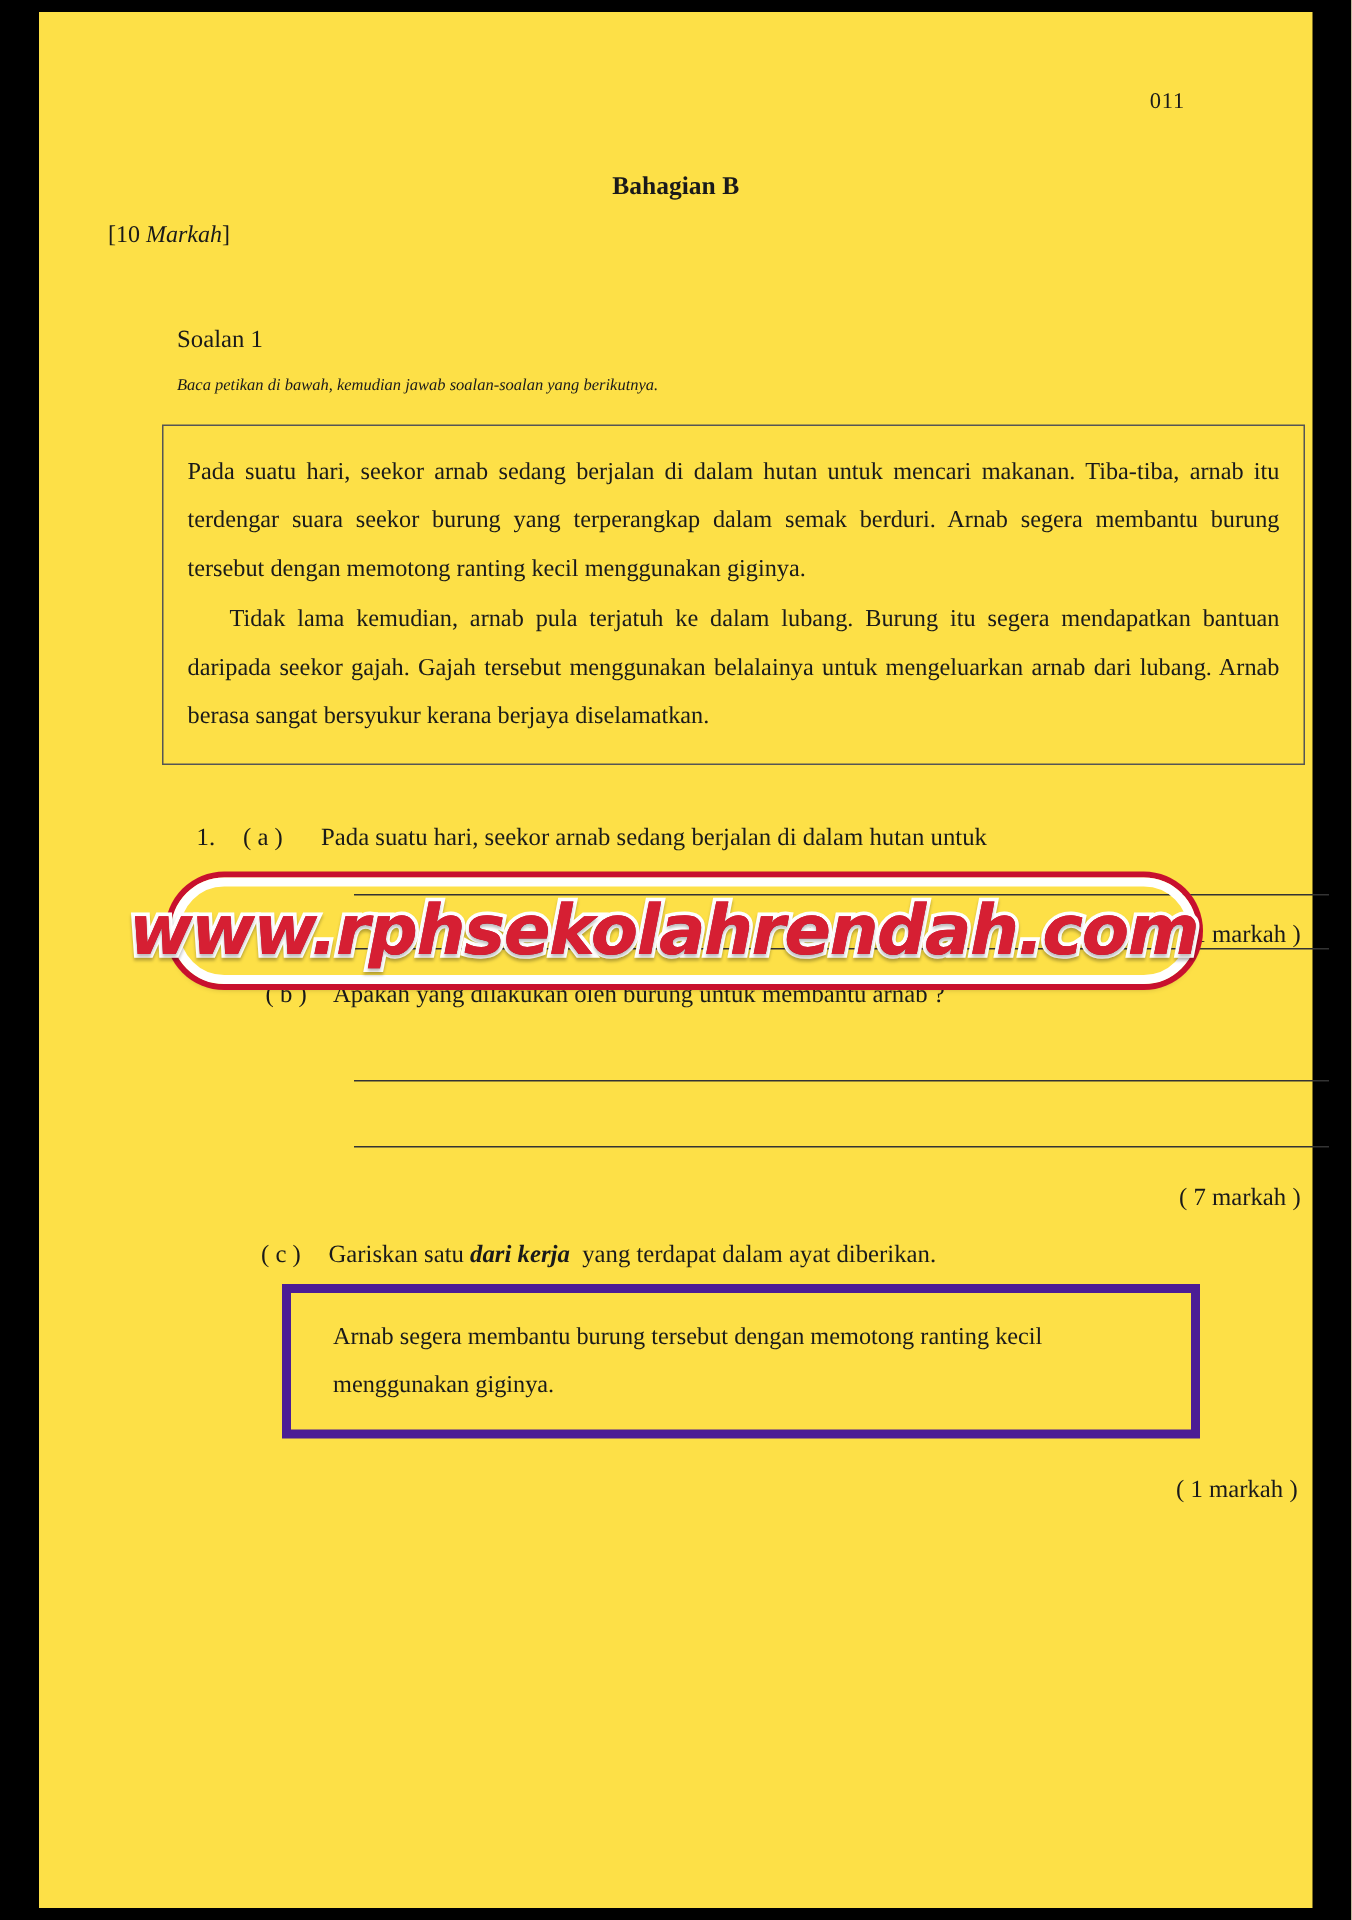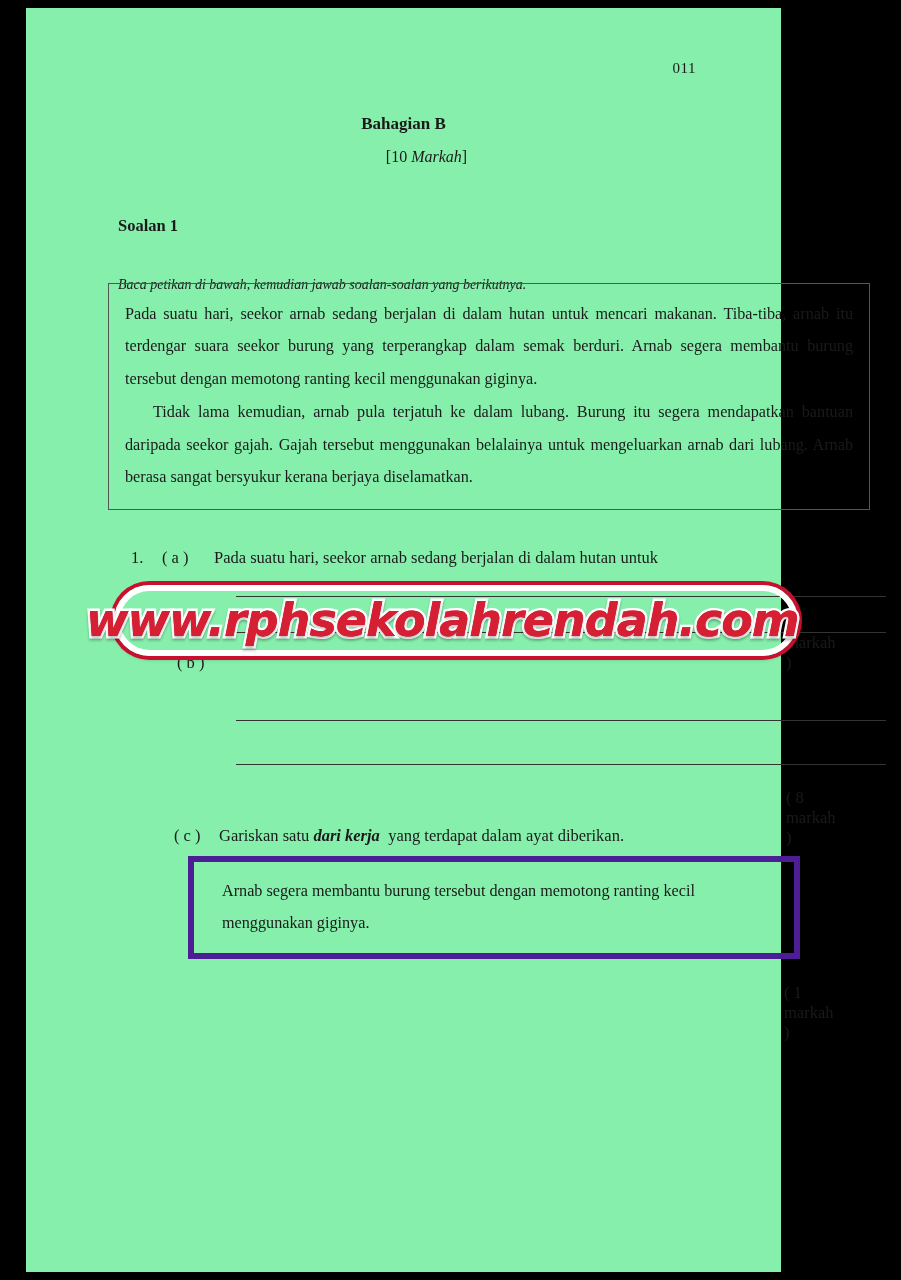--- a/index.html
+++ b/index.html
@@ -19,23 +19,23 @@
   
   .page-frame {
     position: absolute;
     inset: 0;
     background: #000000;
   }
   .page {
     position: absolute;
     left: 26px;
     top: 8px;
-    width: 755px;
+    width: 849px;
     height: 1264px;
-    background: #86efac;
+    background: #fde047;
   }
 
   .page-number {
     position: absolute;
     right: 85px;
     top: 52px;
     font-size: 15px;
     letter-spacing: 0.5px;
   }
 
@@ -46,40 +46,38 @@
     top: 106px;
     text-align: center;
     font-weight: bold;
     font-size: 17px;
   }
   .section-marks {
     position: absolute;
     left: 0;
     right: 0;
     top: 140px;
-    text-align: center;
     font-size: 16px;
     padding-left: 46px;
   }
   .section-marks em { font-style: italic; }
 
   .question-label {
     position: absolute;
     left: 92px;
     top: 208px;
-    font-weight: bold;
+    font-weight: normal;
     font-size: 16.5px;
   }
   .instruction {
     position: absolute;
     left: 92px;
     top: 243px;
     font-style: italic;
-    font-size: 14px;
-    margin-top: 26px;
+    font-size: 11px;
   }
 
   .passage-box {
     position: absolute;
     left: 82px;
     top: 275px;
     width: 762px;
     border: 1px solid #555;
     box-sizing: border-box;
     padding: 14px 16px 16px 16px;
@@ -231,24 +229,25 @@
 
     <div class="q-num">1.</div>
     <div class="q-a-letter">( a )</div>
     <div class="q-a-text">Pada suatu hari, seekor arnab sedang berjalan di dalam hutan untuk</div>
 
     <div class="answer-line" style="left:210px; top:588px; width:650px;"></div>
     <div class="answer-line" style="left:210px; top:624px; width:650px;"></div>
     <div class="marks" style="left:760px; top:605px;">( 1 markah )</div>
 
     <div class="q-b-letter">( b )</div>
+    <div class="q-b-text">Apakah yang dilakukan oleh burung untuk membantu arnab ?</div>
 
     <div class="answer-line" style="left:210px; top:712px; width:650px;"></div>
     <div class="answer-line" style="left:210px; top:756px; width:650px;"></div>
-    <div class="marks" style="left:760px; top:780px;">( 8 markah )</div>
+    <div class="marks" style="left:760px; top:780px;">( 7 markah )</div>
 
     <div class="q-c-letter">( c )</div>
     <div class="q-c-text">
       <span>Gariskan satu</span>
       <b>dari kerja</b>
       &nbsp;<span>yang terdapat dalam ayat diberikan.</span>
     </div>
 
     <div class="sentence-box">
       <p>Arnab segera membantu burung tersebut dengan memotong ranting kecil menggunakan giginya.</p>

